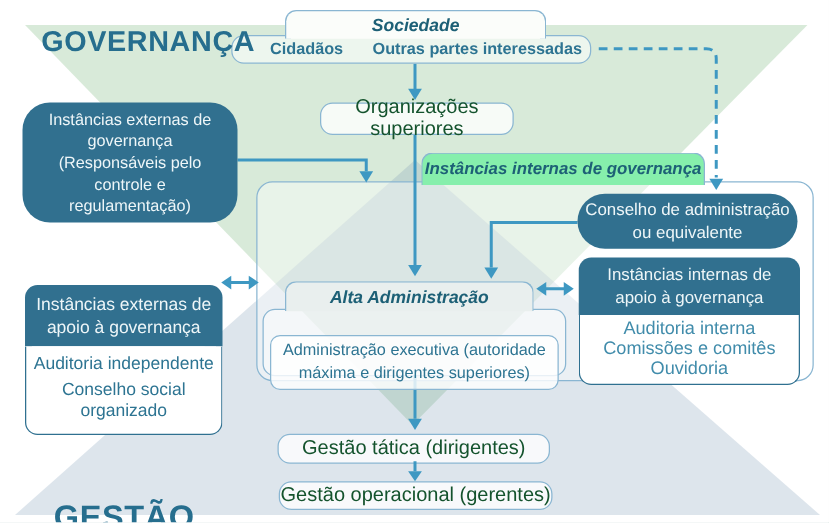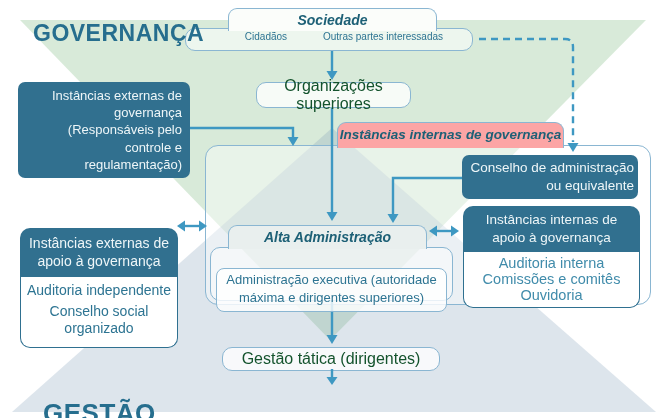--- a/index.html
+++ b/index.html
@@ -10,46 +10,46 @@
      clip-path:polygon(20px 20px,646px 20px,330px 340px);z-index:1;}
   #tri-gray{background:rgba(125,155,182,0.26);
      clip-path:polygon(332px 128px,656px 412px,12px 412px);z-index:1;}
   .abs{position:absolute;box-sizing:border-box;}
   .big-label{font-weight:bold;color:#266e8e;letter-spacing:0.5px;z-index:7;}
   .lightbox{border:1.6px solid #8ab6d2;border-radius:10px;background:rgba(255,255,255,0.78);
      color:#14532d;font-size:16px;display:flex;align-items:center;justify-content:center;
      text-align:center;z-index:4;}
   .tab{border:1.6px solid #8ab6d2;border-bottom:none;border-radius:9px 9px 0 0;
      text-align:center;font-weight:bold;color:#1d6076;z-index:6;font-style:italic;}
-  .darkbox{background:#31708f;border-radius:7px;color:#eef6f8;text-align:right;
+  .darkbox{background:#31708f;border-radius:22px;color:#eef6f8;text-align:center;
      display:flex;align-items:center;justify-content:center;z-index:6;}
   .hdr{background:#31708f;border-radius:10px 10px 0 0;color:#eef6f8;text-align:center;
      display:flex;align-items:center;justify-content:center;}
   .bodybox{background:#ffffff;border:1.6px solid #2f7090;border-top:none;
      border-radius:0 0 10px 10px;text-align:center;color:#2d7492;}
   #container-box{border:1.6px solid #8ab6d2;border-radius:13px;background:rgba(255,255,255,0.42);z-index:3;}
   #alta-outer{border:1.6px solid #8ab6d2;border-radius:10px;background:rgba(255,255,255,0.45);z-index:4;}
   #alta-body{border:1.5px solid #8ab6d2;border-radius:8px;background:rgba(255,255,255,0.8);
      color:#2d7492;font-size:13px;text-align:center;line-height:1.35;z-index:5;}
   svg.connectors{position:absolute;left:0;top:0;z-index:5;pointer-events:none;}
-  .soc-span{position:absolute;color:#2d7492;font-size:10px;text-align:center;}
+  .soc-span{position:absolute;color:#2d7492;font-size:13px;font-weight:bold;}
 </style>
 </head>
 <body>
 
 <div id="stage">
 
   <div id="tri-green" class="tri"></div>
   <div id="tri-gray" class="tri"></div>
 
   <div class="abs big-label" style="left:33px;top:20px;font-size:23px;">GOVERNANÇA</div>
   <div class="abs big-label" style="left:43px;top:398px;font-size:26px;">GESTÃO</div>
 
   <div id="container-box" class="abs" style="left:205px;top:145px;width:446px;height:160px;"></div>
-  <div class="tab abs" style="left:337px;top:122px;width:227px;height:26px;background:#fca5a5;
+  <div class="tab abs" style="left:337px;top:122px;width:227px;height:26px;background:#86efac;
        font-size:13.5px;line-height:24px;">Instâncias internas de governança</div>
 
   <svg class="connectors" width="663" height="418" viewBox="0 0 663 418">
     <g stroke="#3e98c2" stroke-width="2.4" fill="none">
       <line x1="332" y1="51" x2="332" y2="72"></line>
       <line x1="332" y1="108" x2="332" y2="212"></line>
       <path d="M479,39 H565 Q573,39 573,47 V142" stroke-dasharray="7 5"></path>
       <path d="M190,128 H293 V137"></path>
       <path d="M462,178 H393 V214"></path>
       <line x1="332" y1="300" x2="332" y2="335"></line>
@@ -104,14 +104,15 @@
       <div>Ouvidoria</div>
     </div>
   </div>
 
   <div id="alta-outer" class="abs" style="left:210px;top:247px;width:243px;height:54px;"></div>
   <div class="tab abs" style="left:228px;top:225px;width:199px;height:24px;background:#e9efee;
        font-size:14px;line-height:22px;z-index:5;">Alta Administração</div>
   <div id="alta-body" class="abs" style="left:216px;top:268px;width:231px;height:44px;padding-top:2px;">Administração executiva (autoridade máxima e dirigentes superiores)</div>
 
   <div class="lightbox abs" style="left:222px;top:347px;width:218px;height:24px;">Gestão tática (dirigentes)</div>
+  <div class="lightbox abs" style="left:223px;top:385px;width:219px;height:23px;">Gestão operacional (gerentes)</div>
 
 </div>
 
 </body></html>

